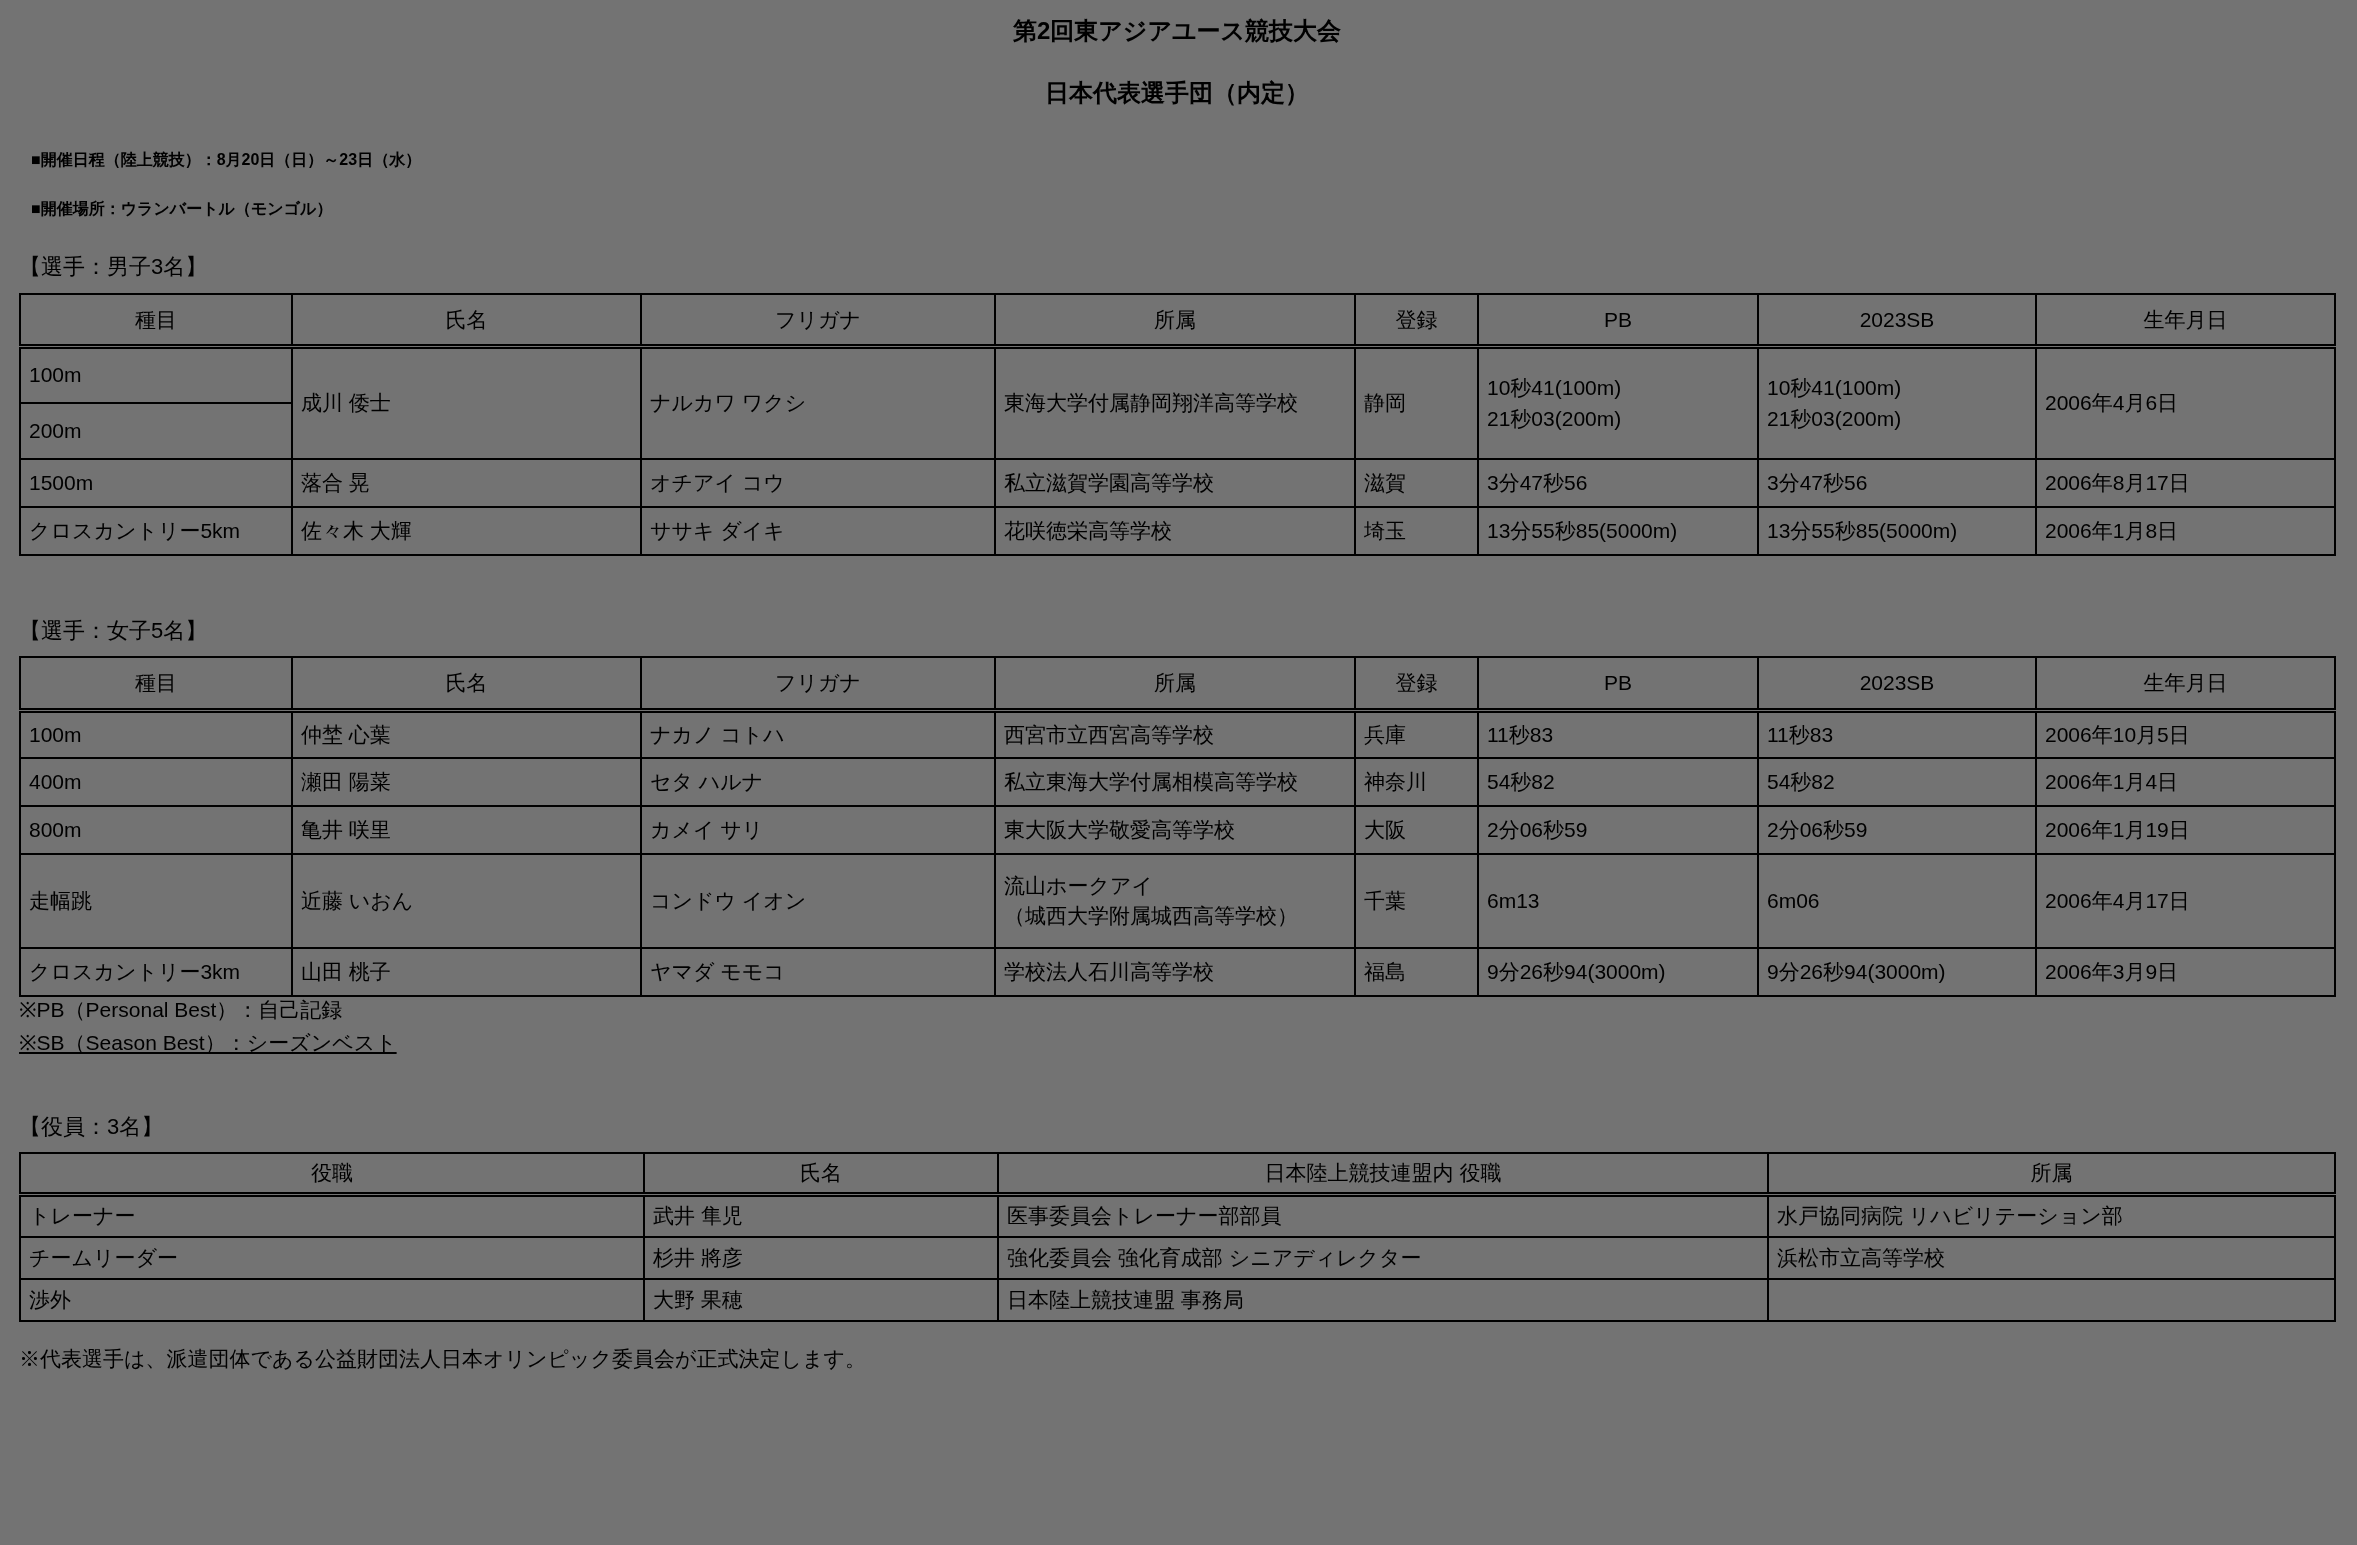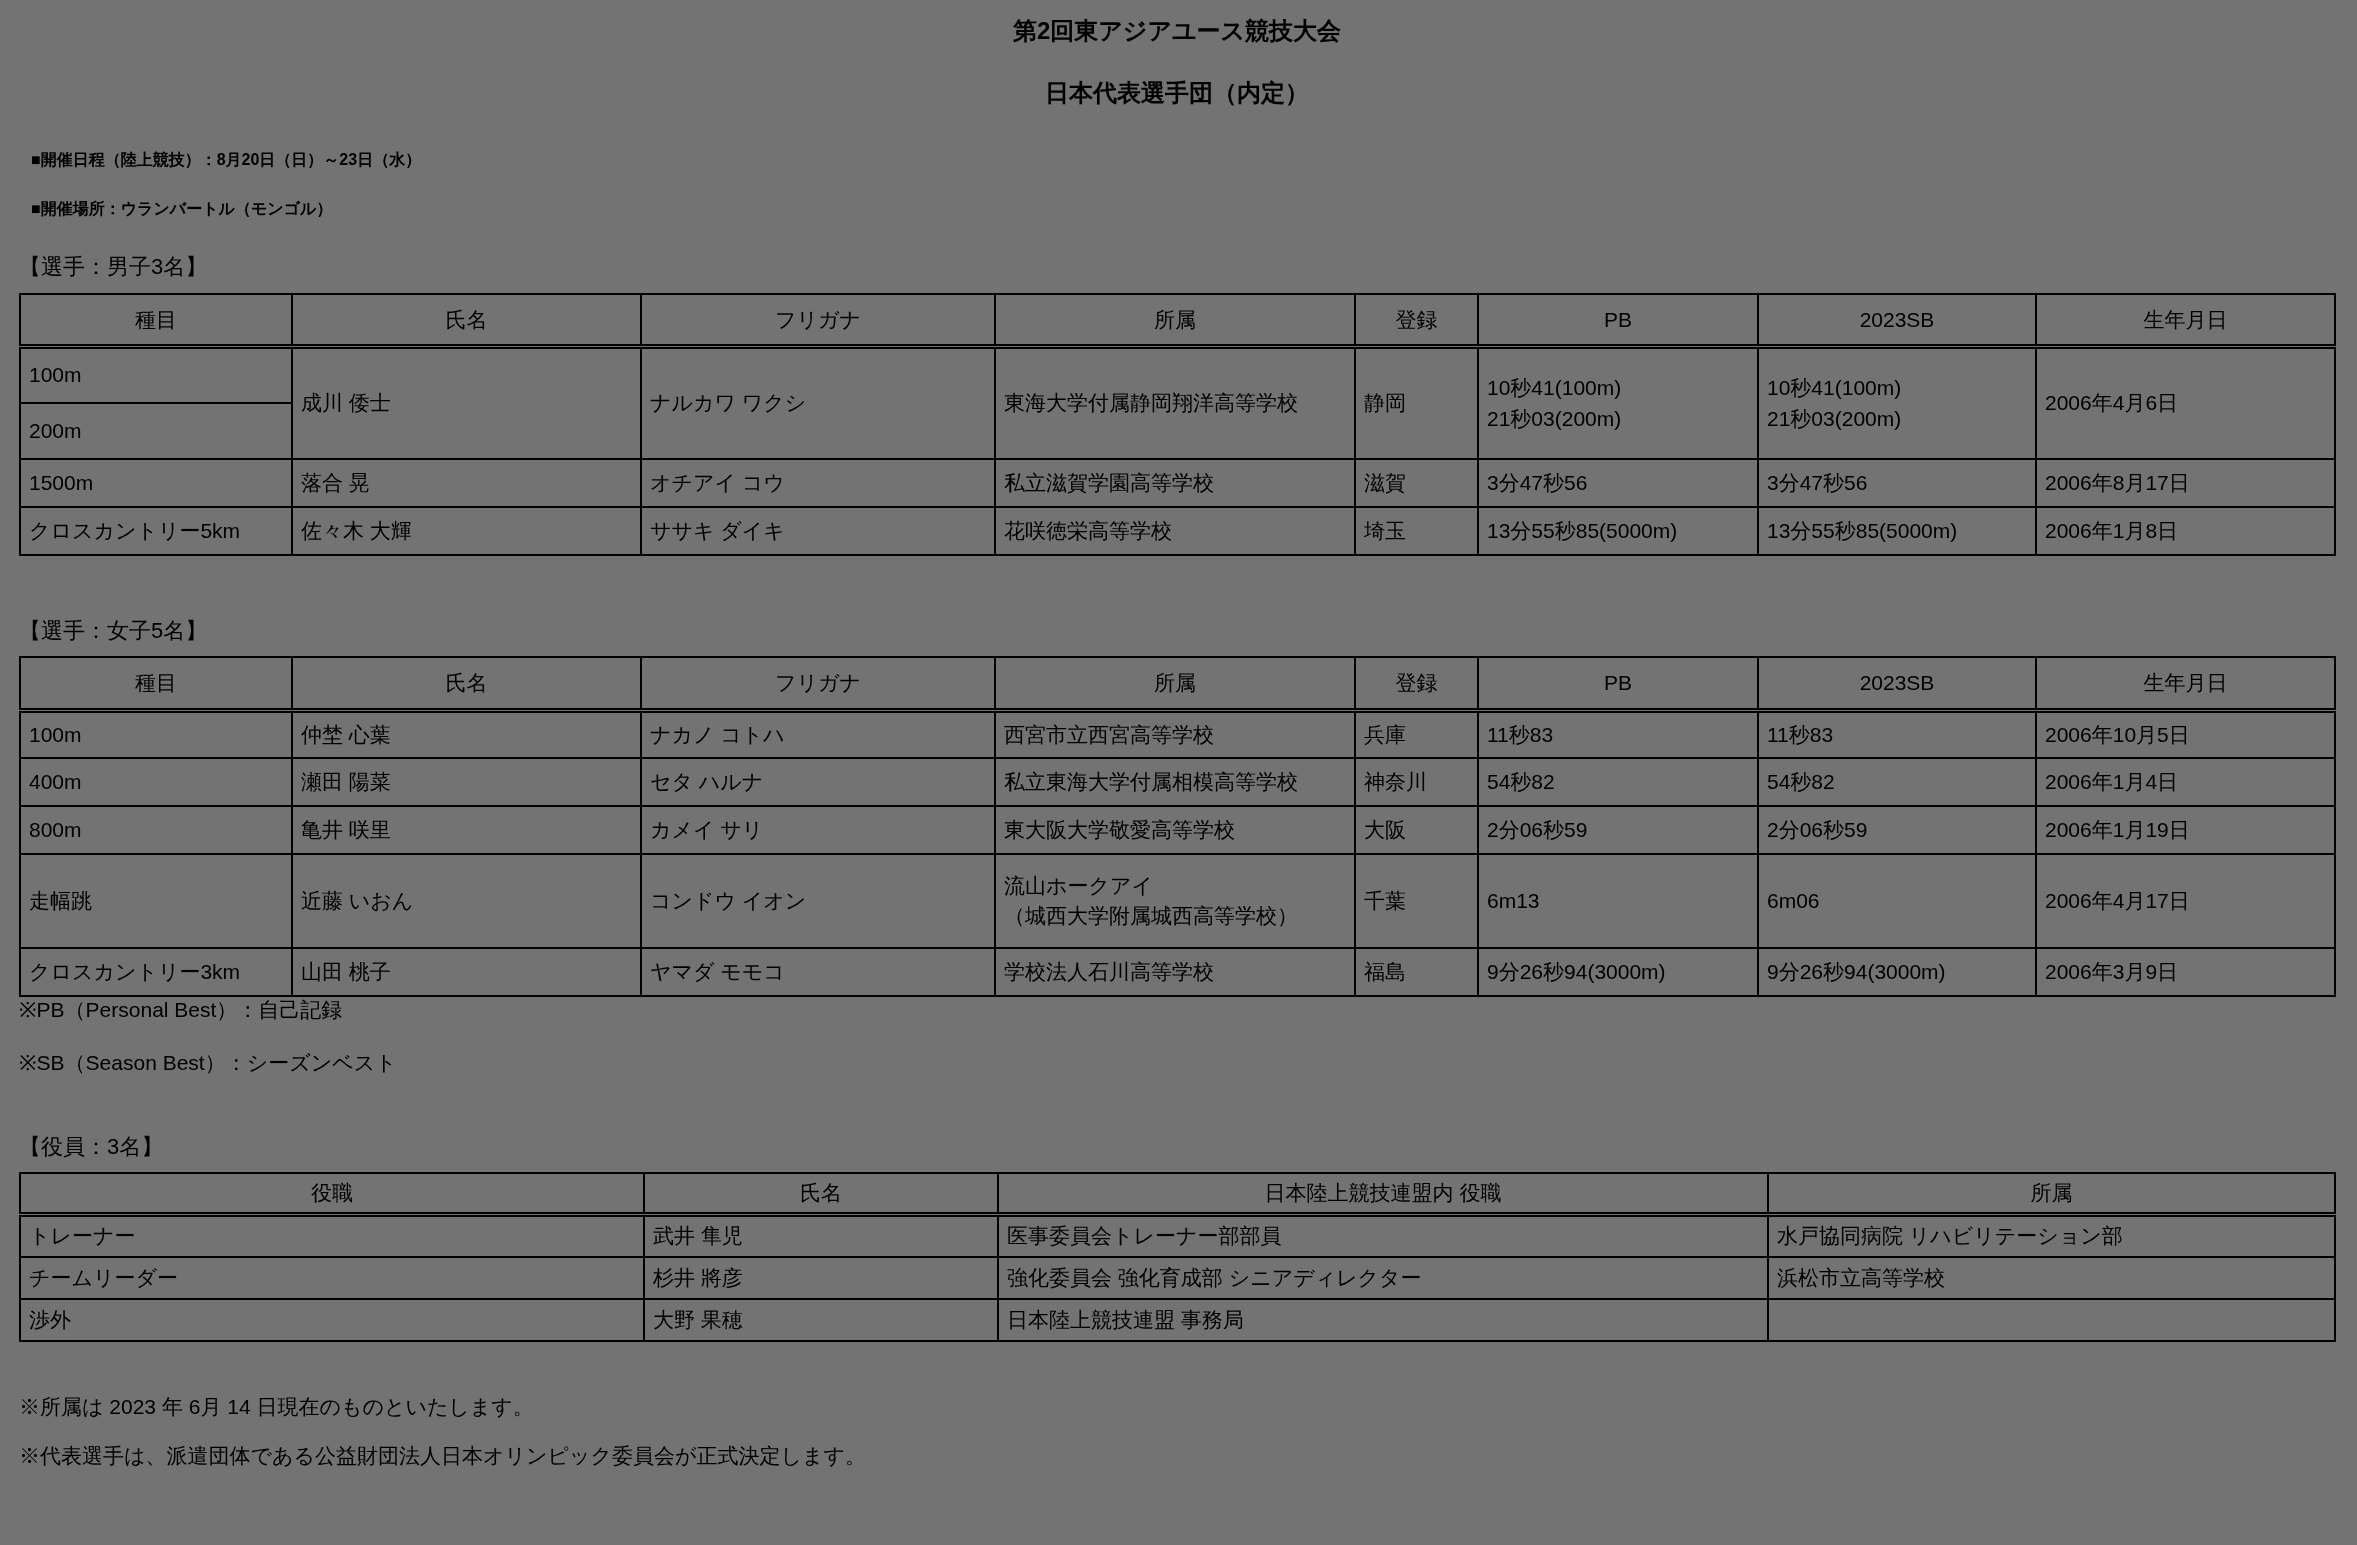--- a/index.html
+++ b/index.html
@@ -82,21 +82,21 @@
   tr.r-off  td { height: 42px; }
   table.officials thead th { height: 42px; }
 
   .note {
     font-size: 21px;
     font-weight: normal;
     margin: 0;
     line-height: 1.2;
   }
   .note-pb { }
-  .note-sb { margin-top: 28px; }
+  .note-sb { margin-top: 8px; text-decoration: underline; }
   .footnote1 { margin-top: 52px; }
   .footnote2 { margin-top: 24px; }
 </style>
 </head>
 <body>
 
 <div class="doc">
 
   <p class="title">第2回東アジアユース競技大会</p>
   <p class="subtitle">日本代表選手団（内定）</p>
@@ -283,16 +283,15 @@
       </tr>
       <tr class="r-off">
         <td>渉外</td>
         <td>大野 果穂</td>
         <td>日本陸上競技連盟 事務局</td>
         <td></td>
       </tr>
     </tbody>
   </table>
 
-  <p class="note footnote1">※所属は 2023 年 6月 14 日現在のものといたします。</p>
   <p class="note footnote2">※代表選手は、派遣団体である公益財団法人日本オリンピック委員会が正式決定します。</p>
 
 </div>
 
 </body></html>

